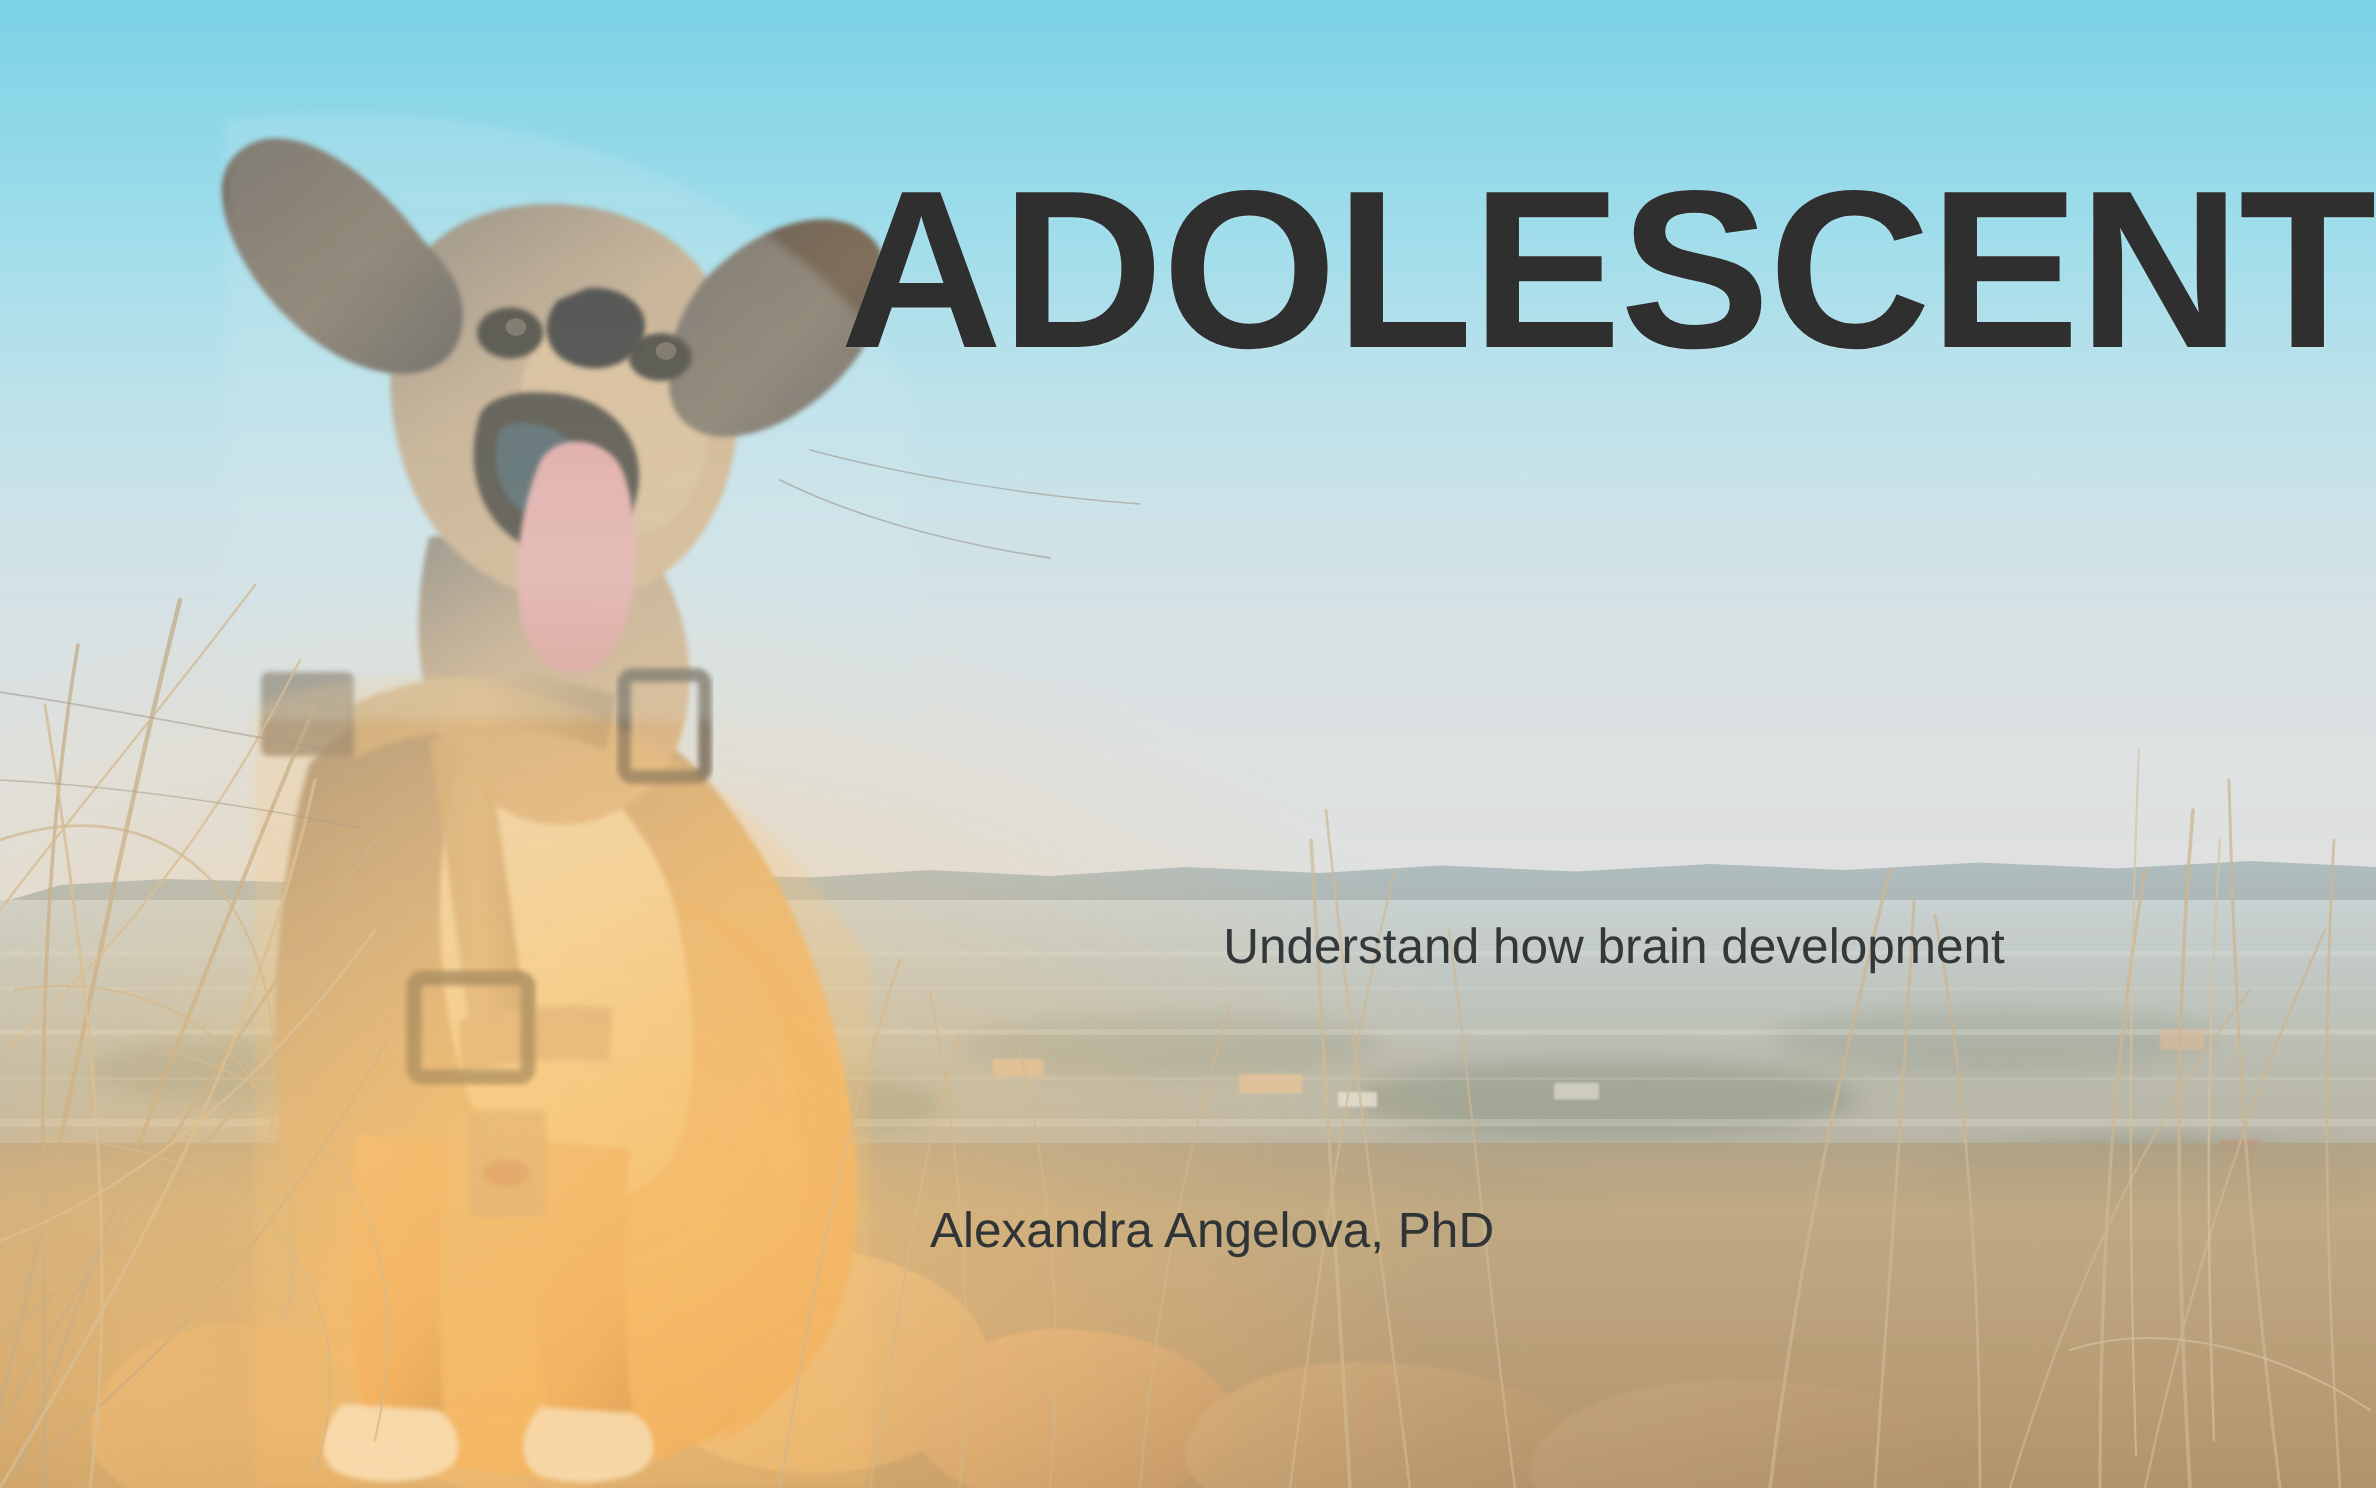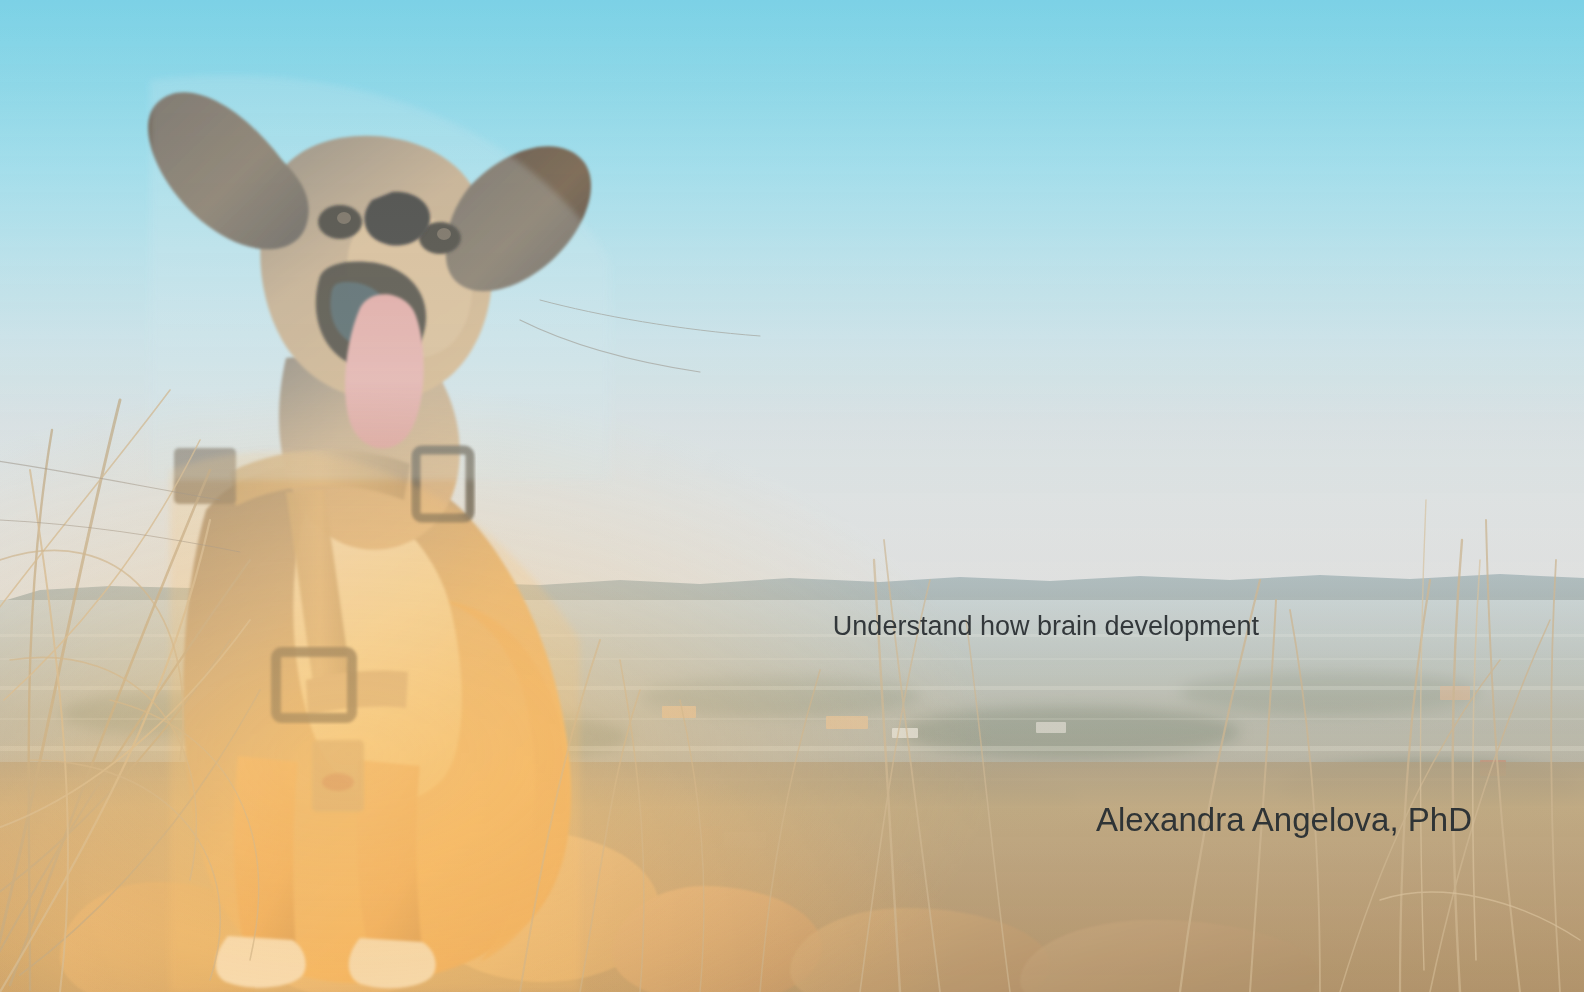--- a/index.html
+++ b/index.html
@@ -135,33 +135,33 @@
     font-weight:bold;
     font-size:94px;
     line-height:1.0;
     letter-spacing:0px;
     color:#2f2f2f;
     margin-top:22px;
     text-shadow:0 1px 2px rgba(255,255,255,.18);
   }
 
   .subtitle {
-    position:absolute; left:646px; top:608px; width:800px;
+    position:absolute; left:676px; top:608px; width:800px;
     text-align:center;
     font-family:"Liberation Sans", sans-serif;
     font-weight:normal;
-    font-size:27px;
+    font-size:33px;
     line-height:1.38;
     color:#33383b;
   }
   .subtitle span { display:block; }
 
   .author {
-    position:absolute; left:672px; top:800px; width:800px;
-    text-align:right;
+    position:absolute; left:620px; top:800px; width:800px;
+    text-align:left;
     font-family:"Liberation Sans", sans-serif;
     font-weight:normal;
     font-size:33px;
     line-height:1.2;
     color:#2f3436;
   }
 </style>
 </head>
 <body>
 
@@ -412,20 +412,21 @@
           </g>
         </g>
       </svg>
     </div>
 
     <div class="sunwash"></div>
     <div class="haze"></div>
   </div>
 
   <div class="titlewrap">
+    <div class="t-adolescent">ADOLESCENT</div>
   </div>
 
   <div class="subtitle">
     <span>Understand how brain development</span>
   </div>
 
   <div class="author">Alexandra Angelova, PhD</div>
 
 </div>
 

